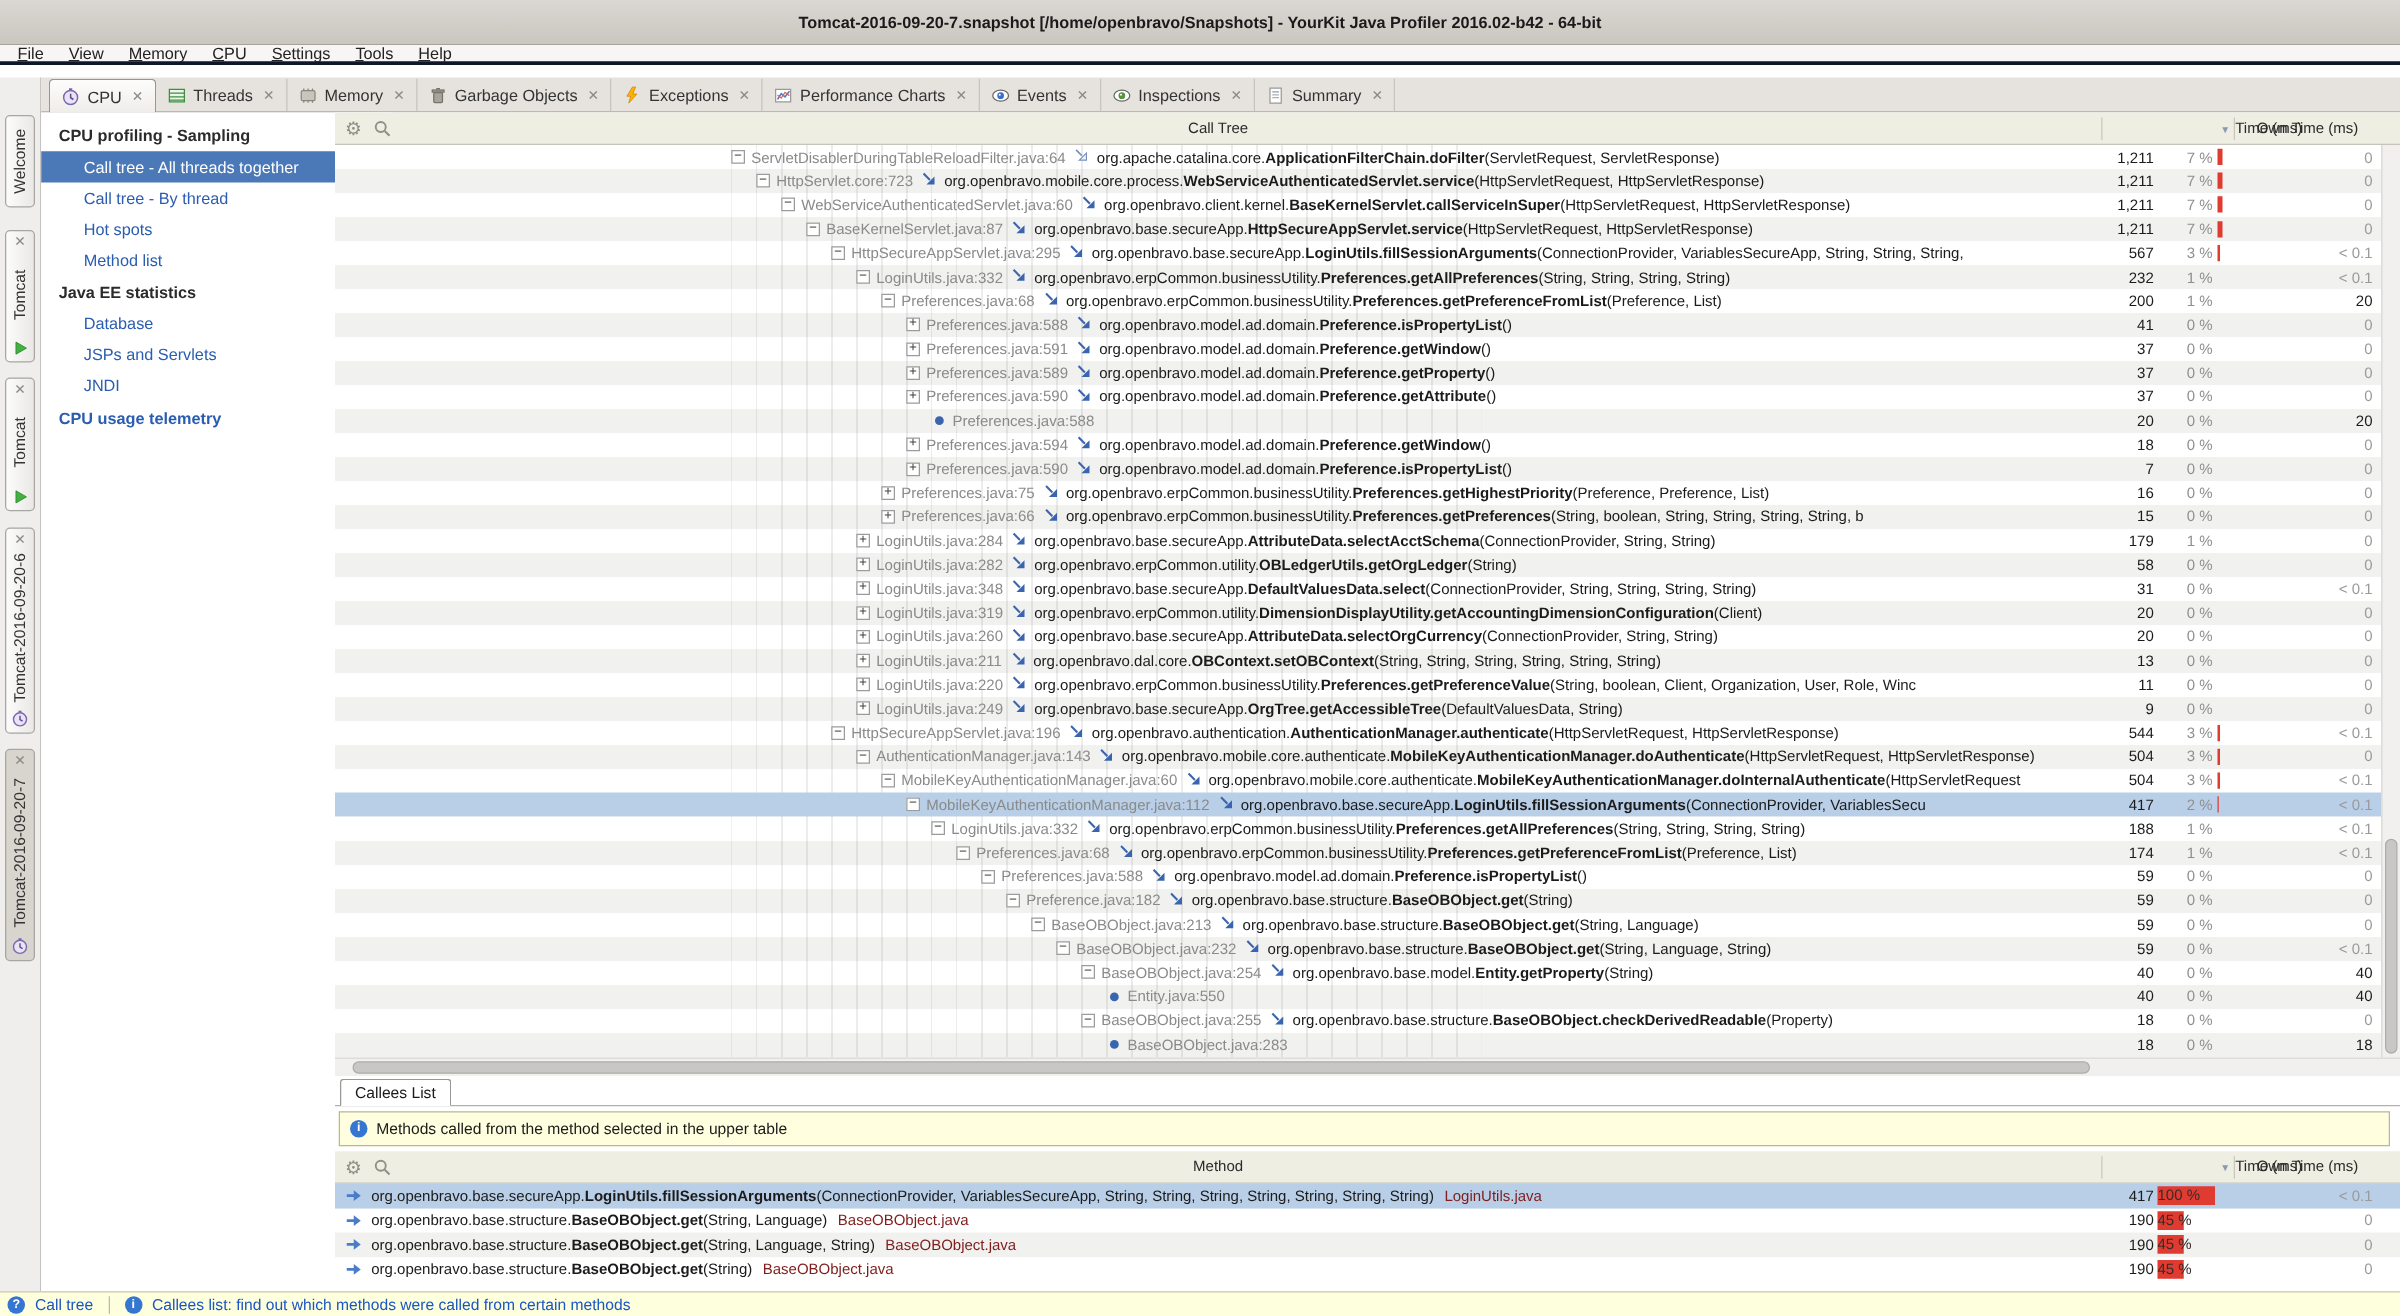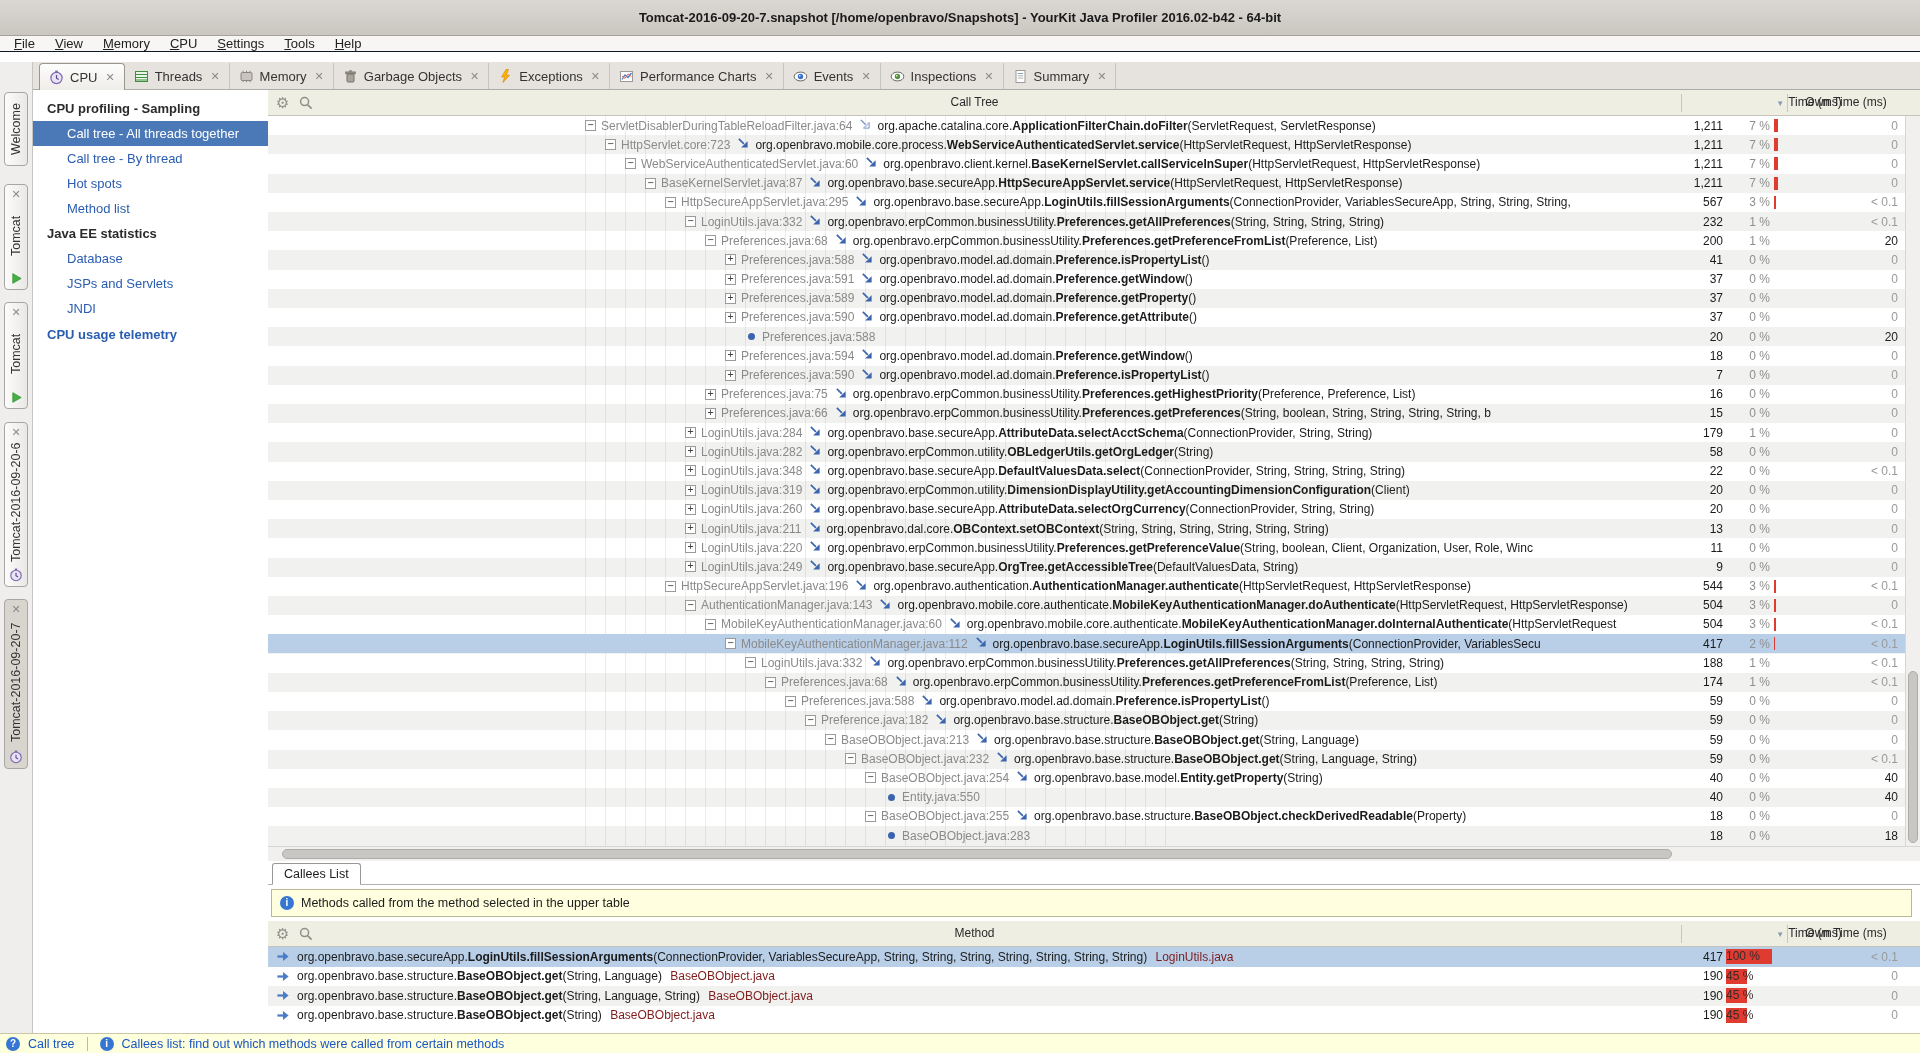--- a/index.html
+++ b/index.html
@@ -8,21 +8,21 @@
   .icon { display:inline-flex; align-items:center; justify-content:center; flex:0 0 auto; }
 
   
   #titlebar { position:absolute; left:0; top:0; width:1920px; height:36px;
     background:linear-gradient(#dbd8d3,#cac6c0); border-bottom:1px solid #a5a29c;
     display:flex; align-items:center; justify-content:center; }
   #titlebar .t { font-weight:bold; font-size:13px; color:#1a1a1a; }
 
   
   #menubar { position:absolute; left:0; top:36px; width:1920px; height:16px;
-    background:#f7f6f5; border-bottom:1px solid #0f172a; display:flex; align-items:center; padding-left:4px; }
+    background:#f7f6f5; border-bottom:3px solid #0f172a; display:flex; align-items:center; padding-left:4px; }
   .menu-item { padding:3px 10px; font-size:13px; color:#222; cursor:default; }
   .menu-item u { text-decoration:underline; }
 
   
   #edge { position:absolute; left:0; top:62px; width:33px; bottom:20px;
     background:#efeeec; border-right:1px solid #c6c4c0; }
   .side-tab { position:absolute; left:4px; width:24px; border:1px solid #a8a6a2; border-radius:4px;
     background:linear-gradient(to right,#fcfcfb,#e9e8e5);
     display:flex; flex-direction:column; align-items:center; justify-content:space-between; padding:4px 0; cursor:default; }
   .side-tab.active { background:#d8d4ce; }
@@ -609,21 +609,21 @@
           <span class="t-box">+</span>
           <span class="t-file">LoginUtils.java:348</span>
           <span class="t-arrow"><span class="icon">
               <svg width="12" height="12" viewBox="0 0 13 13">
                 <path d="M2 2 L7.5 7.5" stroke="#3a64ae" stroke-width="1.8"></path>
                 <polygon points="11.5,11.5 11.5,4.5 4.5,11.5" fill="#3a64ae"></polygon>
               </svg>
             </span></span>
           <span><span class="t-pkg">org.openbravo.base.secureApp.</span><span class="t-meth">DefaultValuesData.select</span><span class="t-args">(ConnectionProvider, String, String, String, String)</span></span>
         </div>
-        <span class="c-time">22</span>
+        <span class="c-time">31</span>
         <span class="c-pct">0 %</span>
         <span class="c-own own-gray">&lt; 0.1</span>
       </div>
       <div class="trow">
         <div class="t-left" style="padding-left: 417px;">
           <span class="t-box">+</span>
           <span class="t-file">LoginUtils.java:319</span>
           <span class="t-arrow"><span class="icon">
               <svg width="12" height="12" viewBox="0 0 13 13">
                 <path d="M2 2 L7.5 7.5" stroke="#3a64ae" stroke-width="1.8"></path>

